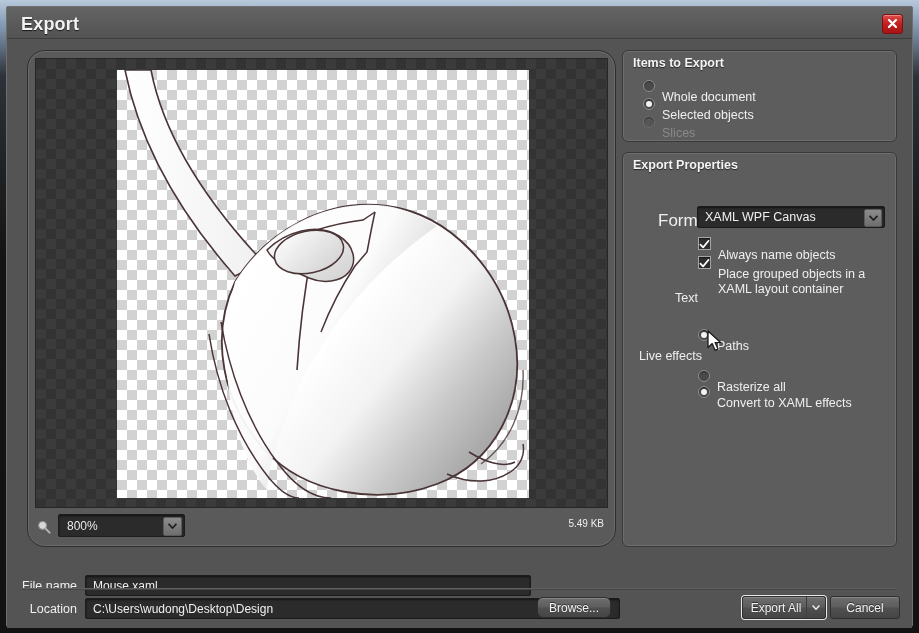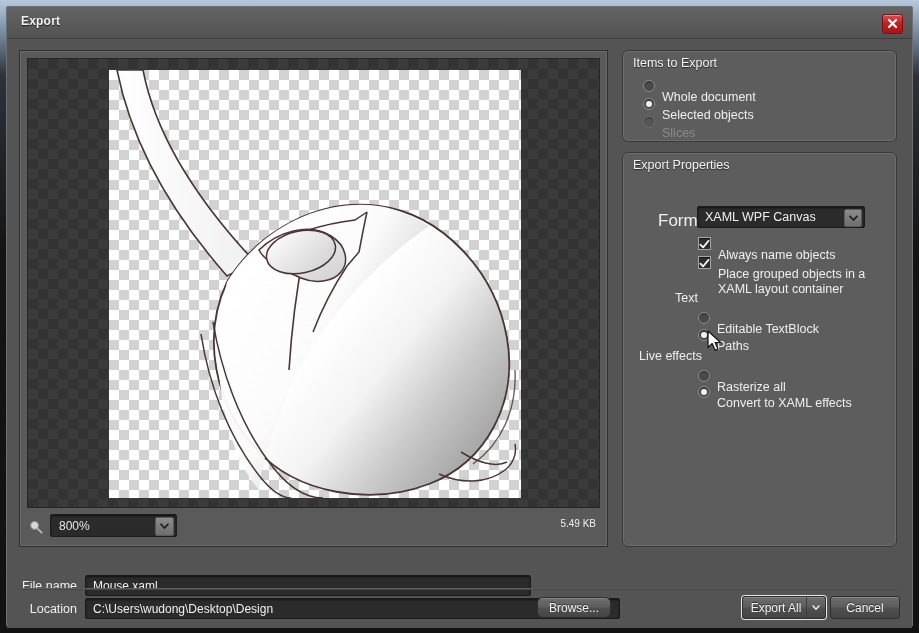--- a/index.html
+++ b/index.html
@@ -26,45 +26,45 @@
 
   
   .titlebar{
     position:absolute;left:0;top:0;width:100%;height:32px;
     background:linear-gradient(180deg,#646464 0%,#5b5b5b 50%,#535353 100%);
     border-bottom:1px solid #3e3e3e;
     box-sizing:border-box;
   }
   .title-text{
     position:absolute;left:14px;top:7px;
-    color:#f2f2f2;font-size:12px;font-weight:bold;
+    color:#f2f2f2;font-size:18px;font-weight:bold;
     text-shadow:0 1px 1px rgba(0,0,0,.7);
     letter-spacing:.2px;
   }
   .close-btn{
     position:absolute;right:9px;top:7px;width:19px;height:18px;
     background:linear-gradient(180deg,#e04b4b 0%,#c21e1e 50%,#a81414 100%);
     border:1px solid #7d1111;border-radius:3px;
     box-shadow:inset 0 1px 0 rgba(255,255,255,.35);
     cursor:pointer;
   }
   .close-btn svg{display:block;margin:3px auto;}
 
   
   .dlg-body{
     position:absolute;left:0;top:32px;width:100%;height:589px;
     background:#545454;
   }
 
   
   .preview-panel{
-    position:absolute;left:12px;top:11px;width:589px;height:497px;
+    position:absolute;left:20px;top:11px;width:589px;height:497px;
     background:#5a5a5a;
     border:1px solid #2e2e2e;
-    border-radius:0;
+    border-radius:18px;
     box-shadow:inset 0 0 0 1px #6a6a6a;
     box-sizing:border-box;
   }
   .preview-canvas{
     position:absolute;left:7px;top:7px;width:573px;height:450px;
     overflow:hidden;
     background-color:#333333;
     background-image:
       linear-gradient(45deg,#3b3b3b 25%,transparent 25%,transparent 75%,#3b3b3b 75%),
       linear-gradient(45deg,#3b3b3b 25%,transparent 25%,transparent 75%,#3b3b3b 75%);
@@ -118,21 +118,21 @@
     background:#5d5d5d;
     border:1px solid #393939;
     border-radius:6px;
     box-shadow:inset 0 0 0 1px #6e6e6e;
     box-sizing:border-box;
   }
   #grp-items{left:615px;top:11px;width:275px;height:92px;}
   #grp-props{left:615px;top:113px;width:275px;height:395px;}
   .group-title{
     position:absolute;left:10px;top:5px;
-    color:#f4f4f4;font-size:12.5px;font-weight:normal;
+    color:#f4f4f4;font-size:12.5px;font-weight:bold;
     text-shadow:0 1px 1px rgba(0,0,0,.6);
   }
 
   
   .opt{
     position:absolute;height:18px;cursor:pointer;
   }
   .radio{
     position:absolute;left:0;top:2px;width:12px;height:12px;border-radius:50%;
     background:#4a4a4a;border:1px solid #8e8e8e;box-sizing:border-box;
@@ -156,21 +156,21 @@
   }
   .cb svg{display:block;margin:1px auto;}
 
   .sec-label{
     position:absolute;color:#efefef;font-size:12.5px;
   }
 
   
   .fmt-label{position:absolute;left:651px;top:172px;color:#efefef;font-size:17px;}
   .fmt-combo{
-    position:absolute;left:690px;top:167px;width:168px;height:22px;
+    position:absolute;left:690px;top:167px;width:188px;height:22px;
     background:#2b2b2b;border:1px solid #1b1b1b;border-radius:2px;
     box-sizing:border-box;cursor:pointer;
     box-shadow:inset 0 1px 2px rgba(0,0,0,.6);
   }
   .fmt-combo .val{position:absolute;left:7px;top:3px;color:#f0f0f0;font-size:12.5px;}
 
   
   .f-label{
     position:absolute;color:#efefef;font-size:12.5px;text-align:right;
   }
@@ -371,24 +371,20 @@
         <span class="cb">
           <svg width="11" height="11" viewBox="0 0 11 11">
             <path d="M1.4,5.6 L4.1,8.4 L9.6,1.8" fill="none" stroke="#ffffff" stroke-width="1.7" stroke-linecap="round" stroke-linejoin="round"></path>
           </svg>
         </span>
         <span class="lbl" style="left:20px;white-space:normal;line-height:15px;width:172px;">Place grouped objects in a XAML layout container</span>
       </div>
 
       <div class="sec-label" style="left:668px;top:252px;">Text</div>
 
-      <div class="opt" style="left:691px;top:271px;width:190px;">
-        <span class="radio"></span>
-        <span class="lbl">Editable TextBlock</span>
-      </div>
 
       <div class="opt" style="left:691px;top:288px;width:190px;">
         <span class="radio on"></span>
         <span class="lbl">Paths</span>
       </div>
 
       <div class="sec-label" style="left:632px;top:310px;">Live effects</div>
 
       <div class="opt" style="left:691px;top:329px;width:190px;">
         <span class="radio"></span>

